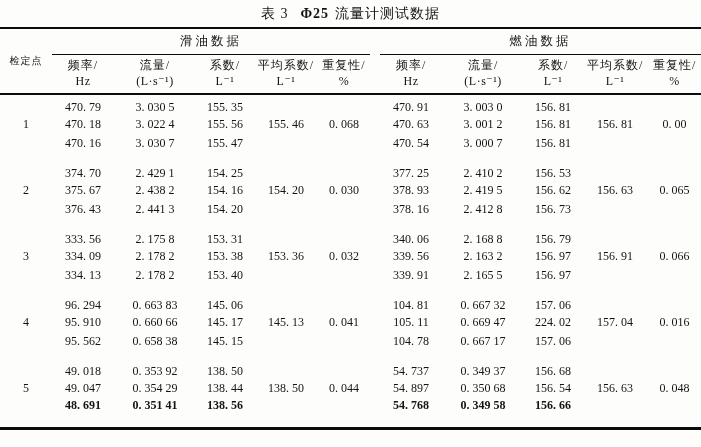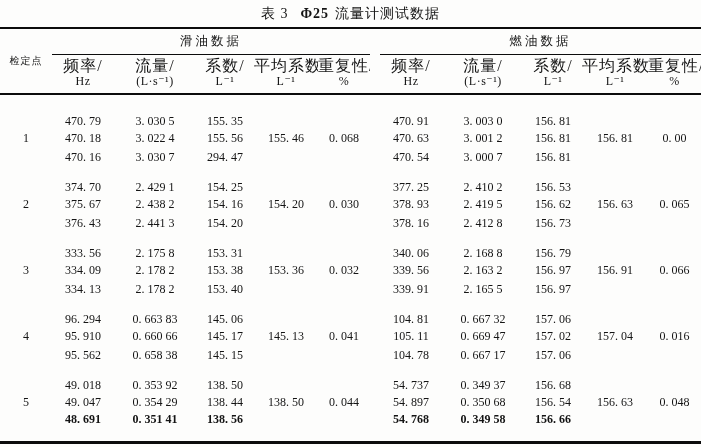--- a/index.html
+++ b/index.html
@@ -49,26 +49,26 @@
     font-size: 10px;
     letter-spacing: 1px;
     border-bottom: 2.5px solid #0c0c0c;
   }
   th.gap-th { border-bottom: 2.5px solid #0c0c0c; }
   tr.sub-head th {
     border-bottom: 2.5px solid #0c0c0c;
     height: 40px;
     padding: 2px 0 4px 0;
   }
-  tr.sub-head .h-name { line-height: 17px; letter-spacing: 1px; font-size: 16px; }
+  tr.sub-head .h-name { line-height: 17px; letter-spacing: 1px; font-size: 12px; }
   tr.sub-head .h-unit { line-height: 15px; font-size: 12px; letter-spacing: 0.5px; }
 
   
   td.num { height: 19px; font-size: 12px; }
-  tr.first-row td { padding-top: 19px; text-align: center; }
+  tr.first-row td { padding-top: 5px; text-align: center; }
   tr.group-gap td { padding-top: 13px; }
   tr.last-row  td { padding-bottom: 14px; font-weight: bold; }
 </style>
 </head>
 <body>
 
 <div class="page">
 
   <div class="title">
     <span class="t-label">表 3</span><span class="t-model">Φ25</span><span class="t-text">流量计测试数据</span>
@@ -166,21 +166,21 @@
         <td class="num">470. 63</td>
         <td class="num">3. 001 2</td>
         <td class="num">156. 81</td>
         <td class="num">156. 81</td>
         <td class="num">0. 00</td>
       </tr>
       <tr>
         <td class="num"></td>
         <td class="num">470. 16</td>
         <td class="num">3. 030 7</td>
-        <td class="num">294. 47</td>
+        <td class="num">155. 47</td>
         <td class="num"></td>
         <td class="num"></td>
         <td class="num"></td>
         <td class="num">470. 54</td>
         <td class="num">3. 000 7</td>
         <td class="num">156. 81</td>
         <td class="num"></td>
         <td class="num"></td>
       </tr>
 
@@ -287,21 +287,21 @@
       <tr>
         <td class="num">4</td>
         <td class="num">95. 910</td>
         <td class="num">0. 660 66</td>
         <td class="num">145. 17</td>
         <td class="num">145. 13</td>
         <td class="num">0. 041</td>
         <td class="num"></td>
         <td class="num">105. 11</td>
         <td class="num">0. 669 47</td>
-        <td class="num">157. 02</td>
+        <td class="num">224. 02</td>
         <td class="num">157. 04</td>
         <td class="num">0. 016</td>
       </tr>
       <tr>
         <td class="num"></td>
         <td class="num">95. 562</td>
         <td class="num">0. 658 38</td>
         <td class="num">145. 15</td>
         <td class="num"></td>
         <td class="num"></td>

